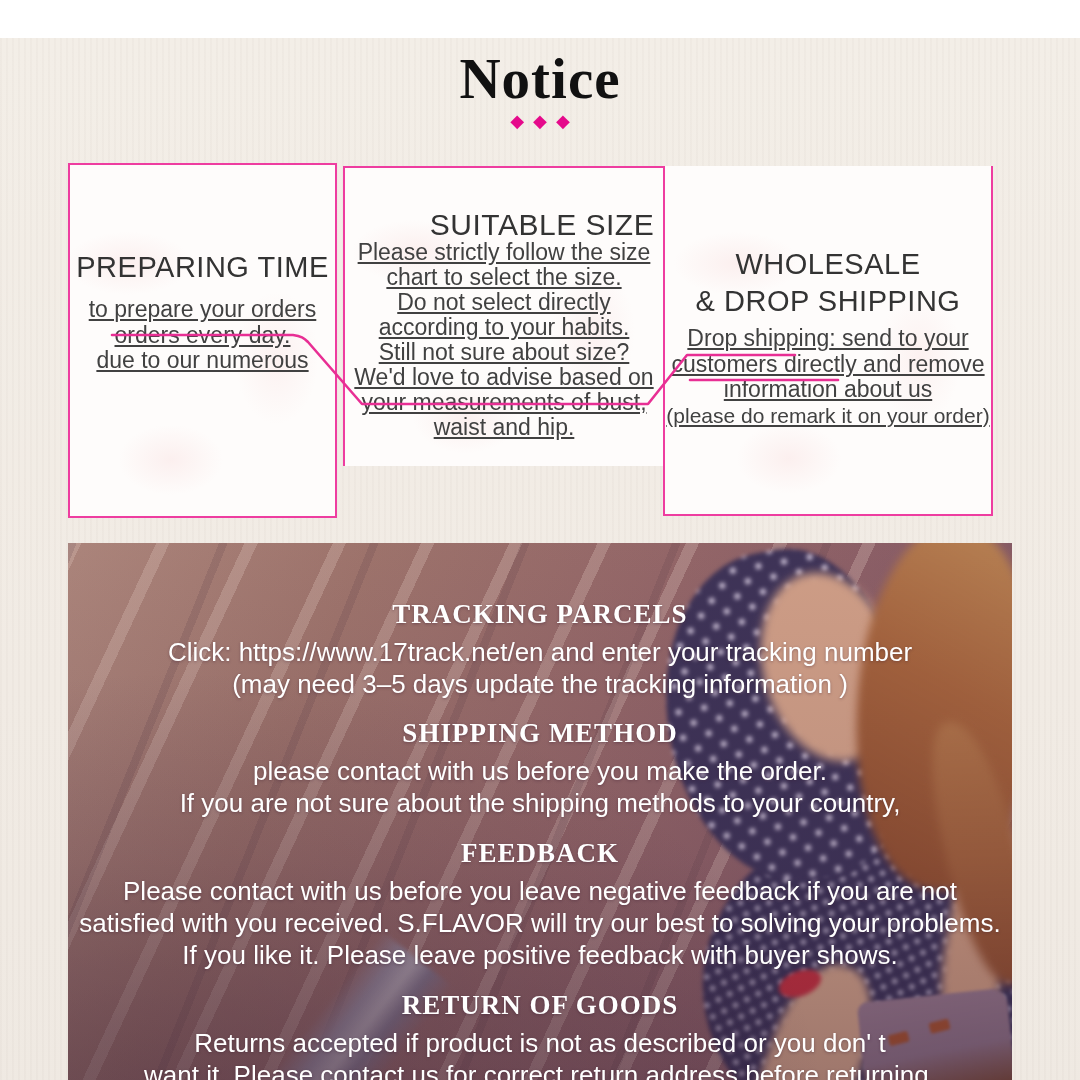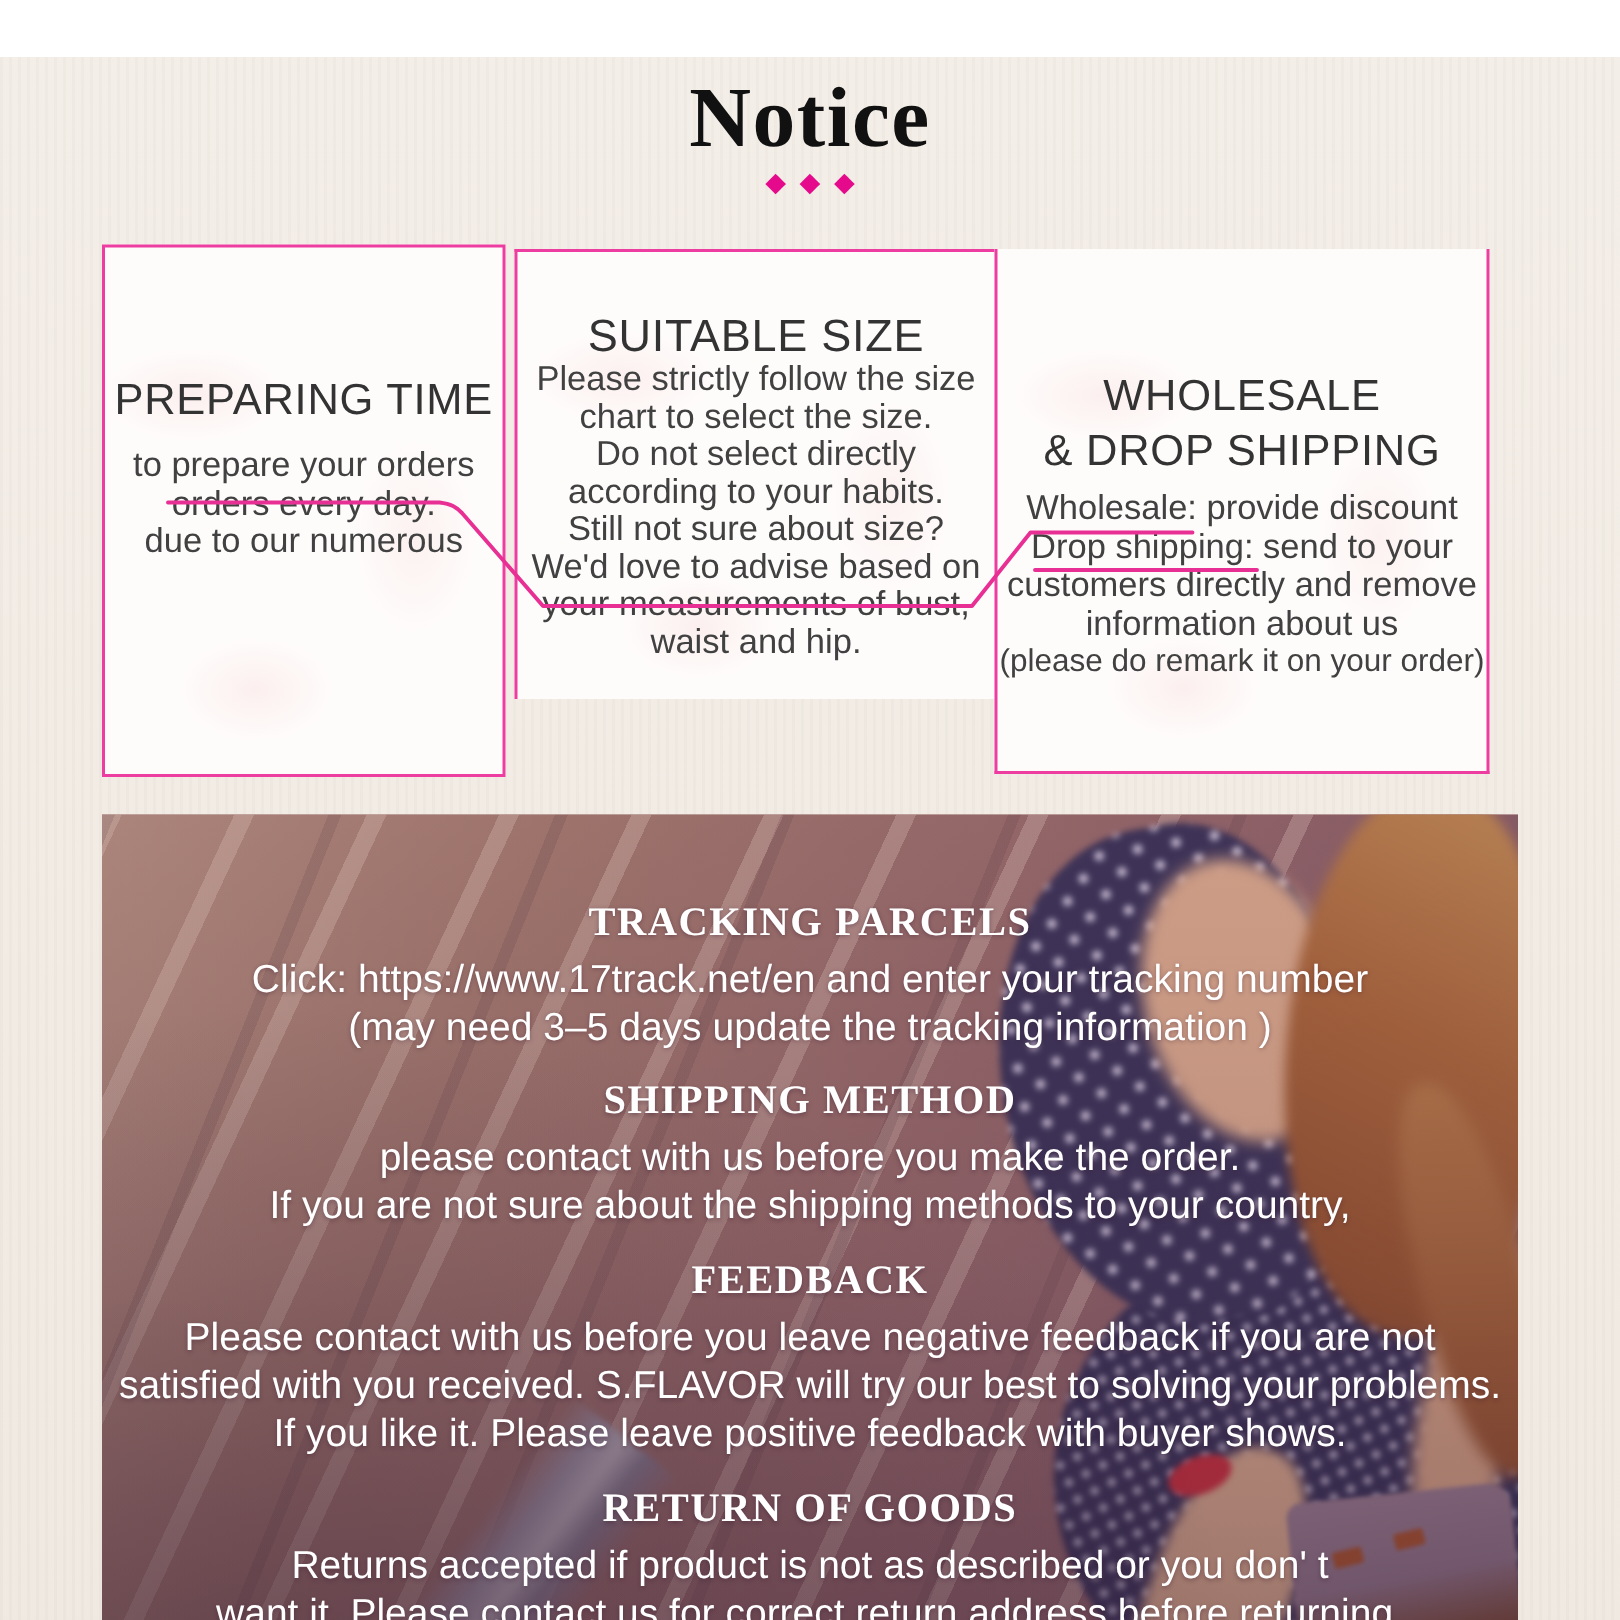--- a/index.html
+++ b/index.html
@@ -29,25 +29,25 @@
       radial-gradient(ellipse 75px 50px at 38% 84%, rgba(246,210,210,0.30), transparent 70%);
   }
   .panel-left{left:68px;top:125px;width:269px;height:355px;border:2px solid #ee3da0;}
   .panel-mid{left:343px;top:128px;width:320px;height:300px;border-left:2px solid #ee3da0;border-top:2px solid #ee3da0;}
   .panel-right{left:663px;top:128px;width:330px;height:350px;border-left:2px solid #ee3da0;border-right:2px solid #ee3da0;border-bottom:2px solid #ee3da0;}
   .panel-heading{
     position:absolute;left:0;width:100%;text-align:center;
     color:#333;font-size:30px;letter-spacing:0.5px;
   }
   .panel-left .panel-heading{top:86px;font-size:29px;}
-  .panel-mid .panel-heading{top:40px;}
+  .panel-mid .panel-heading{top:40px;padding-left:38px;}
   .panel-right .panel-heading{top:80px;font-size:29px;line-height:37px;}
   .panel-body{
     position:absolute;left:0;width:100%;text-align:center;
-    color:#414141;font-size:23px;line-height:25px;
+    color:#414141;font-size:23px;line-height:25px;text-decoration:underline;
   }
   .panel-left .panel-body{top:132px;line-height:25.5px;}
   .panel-mid .panel-body{top:72px;}
   .panel-right .panel-body{top:160px;line-height:25.5px;}
   .small-note{font-size:21px;}
   
   .connector{position:absolute;left:0;top:0;pointer-events:none;z-index:6;}
   
   .photo{position:absolute;left:68px;top:505px;width:944px;height:575px;overflow:hidden;background:#996c6b;}
   .photo .layer{position:absolute;}
@@ -137,21 +137,20 @@
       <div>waist and hip.</div>
     </div>
   </div>
 
   <div class="panel panel-right">
     <div class="panel-heading">
       <div>WHOLESALE</div>
       <div>&amp; DROP SHIPPING</div>
     </div>
     <div class="panel-body">
-      <div><span>Wholesale</span><span>: provide discount</span></div>
       <div><span>Drop shipping</span><span>: send to your</span></div>
       <div>customers directly and remove</div>
       <div>information about us</div>
       <div class="small-note">(please do remark it on your order)</div>
     </div>
   </div>
 
   <svg class="connector" width="1080" height="520" viewBox="0 0 1080 520">
     <path d="M112,297 L293,297 C301,298 304,300 308,304 L362,366 L648,366 L687,317 L795,317" fill="none" stroke="#e82f94" stroke-width="2.6" stroke-linejoin="round" stroke-linecap="round"></path>
     <path d="M690,342 L838,342" fill="none" stroke="#e82f94" stroke-width="2.6" stroke-linecap="round"></path>

